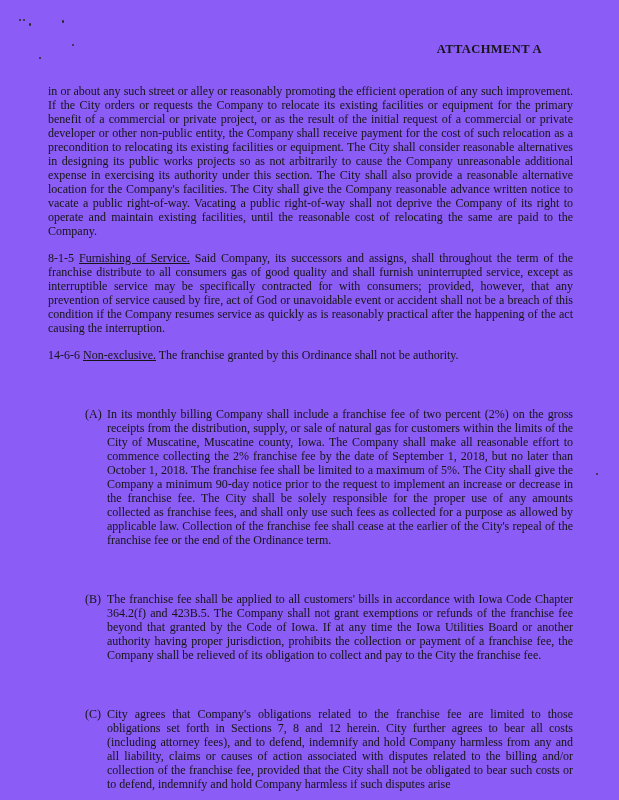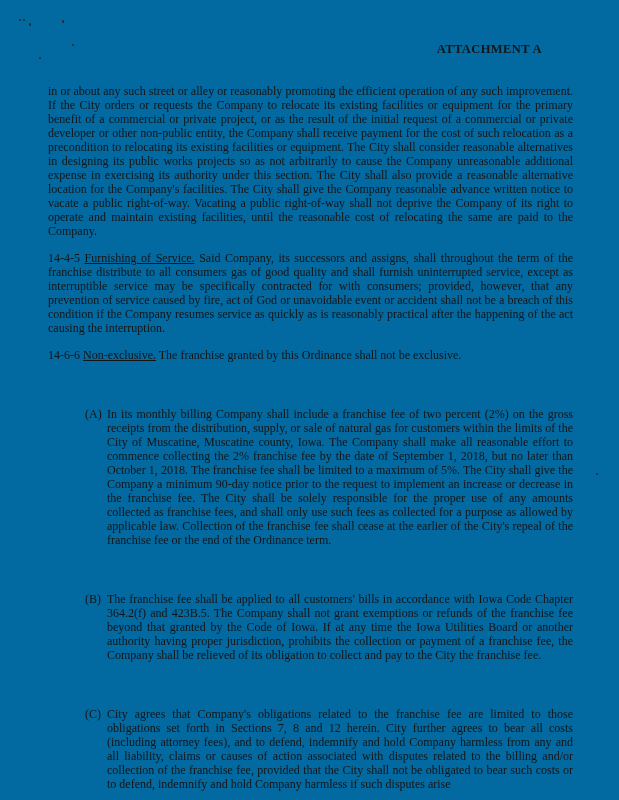--- a/index.html
+++ b/index.html
@@ -5,21 +5,21 @@
   html, body {
     margin: 0;
     padding: 0;
     background: #e8e8e8;
   }
   .page {
     position: relative;
     width: 619px;
     height: 800px;
     margin: 0 auto;
-    background: #0369a1;
+    background: #8b5cf6;
     overflow: hidden;
     font-family: "Liberation Serif", "DejaVu Serif", serif;
     color: #151515;
   }
   .attachment-header {
     position: absolute;
     top: 42px;
     left: 0;
     right: 77px;
     text-align: right;
@@ -82,29 +82,29 @@
   <span class="speck s6"></span>
   <span class="speck s7"></span>
 
   <div class="attachment-header">ATTACHMENT A</div>
 
   <div class="content">
 
     <p class="para">in or about any such street or alley or reasonably promoting the efficient operation of any such improvement. If the City orders or requests the Company to relocate its existing facilities or equipment for the primary benefit of a commercial or private project, or as the result of the initial request of a commercial or private developer or other non-public entity, the Company shall receive payment for the cost of such relocation as a precondition to relocating its existing facilities or equipment. The City shall consider reasonable alternatives in designing its public works projects so as not arbitrarily to cause the Company unreasonable additional expense in exercising its authority under this section. The City shall also provide a reasonable alternative location for the Company's facilities.  The City shall give the Company reasonable advance written notice to vacate a public right-of-way. Vacating a public right-of-way shall not deprive the Company of its right to operate and maintain existing facilities, until the reasonable cost of relocating the same are paid to the Company.</p>
 
     <p class="para">
-      <span class="section-heading-number">14-4-5</span>
+      <span class="section-heading-number">8-1-5</span>
       <span class="section-title">Furnishing of Service.</span>
       <span>Said Company, its successors and assigns, shall throughout the term of the franchise distribute to all consumers gas of good quality and shall furnish uninterrupted service, except as interruptible service may be specifically contracted for with consumers; provided, however, that any prevention of service caused by fire, act of God or unavoidable event or accident shall not be a breach of this condition if the Company resumes service as quickly as is reasonably practical after the happening of the act causing the interruption.</span>
     </p>
 
     <p class="para">
       <span class="section-heading-number">14-6-6</span>
       <span class="section-title">Non-exclusive.</span>
-      <span>The franchise granted by this Ordinance shall not be exclusive.</span>
+      <span>The franchise granted by this Ordinance shall not be authority.</span>
     </p>
 
 
     <div class="items">
 
       <div class="item">
         <span class="item-label">(A)</span>
         <div class="item-text">In its monthly billing Company shall include a franchise fee of two percent (2%) on the gross receipts from the distribution, supply, or sale of natural gas for customers within the limits of the City of Muscatine, Muscatine county, Iowa.  The Company shall make all reasonable effort to commence collecting the 2% franchise fee by the date of September 1, 2018, but no later than October 1, 2018.  The franchise fee shall be limited to a maximum of 5%. The City shall give the Company a minimum 90-day notice prior to the request to implement an increase or decrease in the franchise fee.  The City shall be solely responsible for the proper use of any amounts collected as franchise fees, and shall only use such fees as collected for a purpose as allowed by applicable law. Collection of the franchise fee shall cease at the earlier of the City's repeal of the franchise fee or the end of the Ordinance term.</div>
       </div>
 

